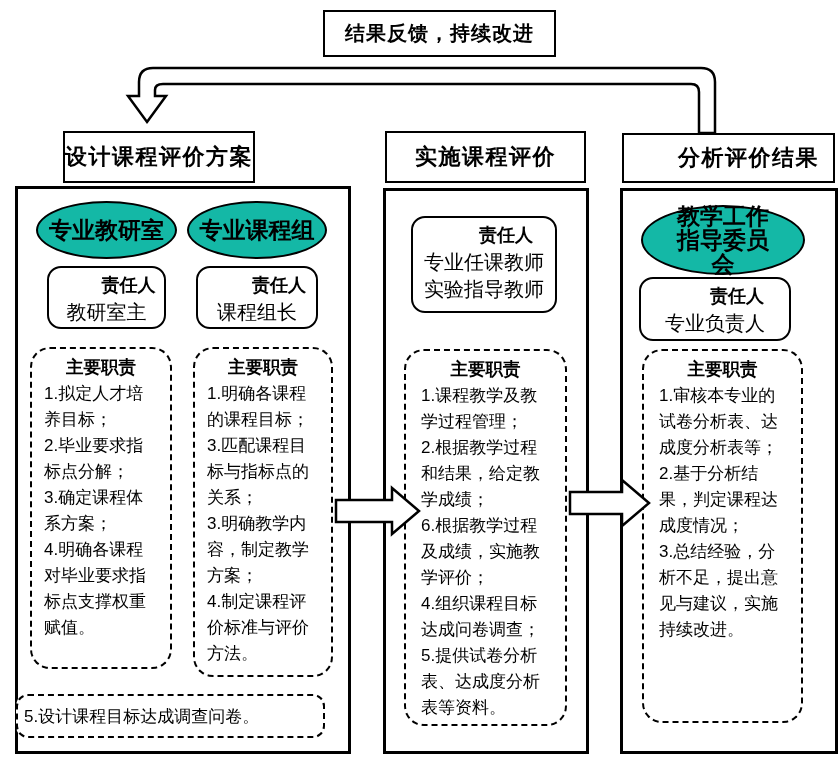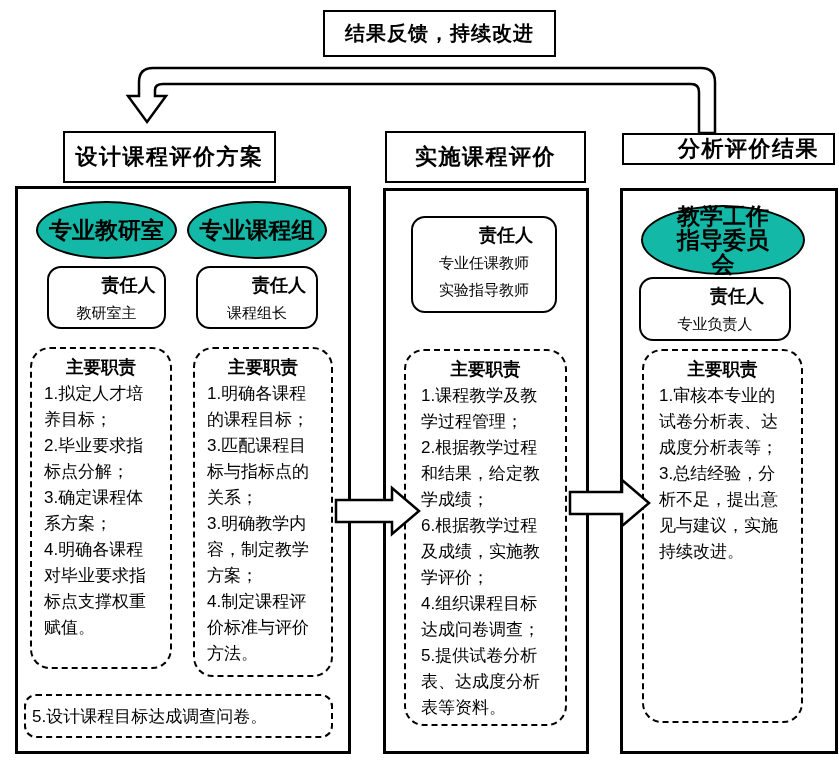--- a/index.html
+++ b/index.html
@@ -11,46 +11,46 @@
   .box{position:absolute;background:#fff;border:2.5px solid #000;box-sizing:border-box;font-weight:bold;}
   .thick{border-width:3px;}
   .hdr{display:flex;align-items:center;justify-content:center;font-size:22px;letter-spacing:1.5px;}
   .topbox{display:flex;align-items:center;justify-content:center;font-size:20px;letter-spacing:1px;}
   .ellipse{position:absolute;background:#14b8a6;border:2.5px solid #000;border-radius:50%;
     display:flex;align-items:center;justify-content:center;text-align:center;
     font-weight:bold;font-size:23px;line-height:24px;box-sizing:border-box;}
   .rrect{position:absolute;background:#fff;border:2.5px solid #000;border-radius:14px;
     text-align:center;box-sizing:border-box;padding-top:4px;}
   .rtitle{font-weight:bold;font-size:18px;line-height:27px;padding-left:44px;}
-  .rname{font-size:15px;line-height:27px;}
+  .rname{font-size:20px;line-height:27px;}
   .dashed{position:absolute;background:#fff;border:2.2px dashed #000;border-radius:20px;
     box-sizing:border-box;padding:5px 12px;}
   .dashed.wide-pad{padding:5px 15px;}
   .dtitle{text-align:center;font-weight:bold;font-size:17.5px;line-height:27px;}
   .ditem{font-size:17px;line-height:26px;}
   .fnote{position:absolute;background:#fff;border:2.2px dashed #000;border-radius:12px;
     box-sizing:border-box;display:flex;align-items:center;padding:0 6px;font-size:17px;}
   svg.arrows{position:absolute;left:0;top:0;pointer-events:none;}
 </style>
 </head>
 <body>
 
 <div class="canvas">
 
   <div class="box topbox" style="left:323px;top:10px;width:233px;height:47px;">
     <span>结果反馈，持续改进</span>
   </div>
 
-  <div class="box hdr" style="left:63px;top:131px;width:213px;height:52px;">
+  <div class="box hdr" style="left:63px;top:131px;width:192px;height:52px;">
     <span>设计课程评价方案</span>
   </div>
   <div class="box hdr" style="left:385px;top:131px;width:201px;height:52px;">
     <span>实施课程评价</span>
   </div>
-  <div class="box hdr" style="left:622px;top:133px;width:213px;height:32px;padding-left:40px;">
+  <div class="box hdr" style="left:622px;top:133px;width:213px;height:50px;padding-left:40px;">
     <span>分析评价结果</span>
   </div>
 
   <div class="box thick" style="left:15px;top:186px;width:336px;height:568px;"></div>
   <div class="box thick" style="left:383px;top:188px;width:206px;height:566px;"></div>
   <div class="box thick" style="left:620px;top:188px;width:218px;height:566px;"></div>
 
   <div class="ellipse" style="left:36px;top:201px;width:141px;height:58px;">
     <span>专业教研室</span>
   </div>
@@ -75,21 +75,21 @@
     <div class="ditem">4.明确各课程对毕业要求指标点支撑权重赋值。</div>
   </div>
   <div class="dashed" style="left:193px;top:347px;width:140px;height:330px;">
     <div class="dtitle">主要职责</div>
     <div class="ditem">1.明确各课程的课程目标；</div>
     <div class="ditem">3.匹配课程目标与指标点的关系；</div>
     <div class="ditem">3.明确教学内容，制定教学方案；</div>
     <div class="ditem">4.制定课程评价标准与评价方法。</div>
   </div>
 
-  <div class="fnote" style="left:24px;top:694px;width:309px;height:44px;">
+  <div class="fnote" style="left:16px;top:694px;width:309px;height:44px;">
     <span>5.设计课程目标达成调查问卷。</span>
   </div>
 
   <div class="rrect" style="left:411px;top:216px;width:146px;height:97px;">
     <div class="rtitle">责任人</div>
     <div class="rname">专业任课教师</div>
     <div class="rname">实验指导教师</div>
   </div>
 
   <div class="dashed wide-pad" style="left:404px;top:349px;width:163px;height:377px;">
@@ -106,20 +106,21 @@
   </div>
 
   <div class="rrect" style="left:639px;top:277px;width:152px;height:64px;">
     <div class="rtitle">责任人</div>
     <div class="rname">专业负责人</div>
   </div>
 
   <div class="dashed wide-pad" style="left:642px;top:349px;width:161px;height:374px;">
     <div class="dtitle">主要职责</div>
     <div class="ditem">1.审核本专业的试卷分析表、达成度分析表等；</div>
+    <div class="ditem">2.基于分析结果，判定课程达成度情况；</div>
     <div class="ditem">3.总结经验，分析不足，提出意见与建议，实施持续改进。</div>
   </div>
 
   <svg class="arrows" width="839" height="760" viewBox="0 0 839 760">
 
     <path d="M147,122 L166,96 L155,96 L155,90 Q155,84 163,84 L691,84 Q699,84 699,92 L699,133 L715,133 L715,82 Q715,68 701,68 L153,68 Q139,68 139,82 L139,96 L128,96 Z" fill="#ffffff" stroke="#000000" stroke-width="2.5" stroke-linejoin="miter"></path>
 
     <path d="M336,500 L392,500 L392,488 L419,511 L392,534 L392,522 L336,522 Z" fill="#ffffff" stroke="#000000" stroke-width="2.5" stroke-linejoin="miter"></path>
 
     <path d="M570,492 L622,492 L622,480 L649,503 L622,526 L622,514 L570,514 Z" fill="#ffffff" stroke="#000000" stroke-width="2.5" stroke-linejoin="miter"></path>

